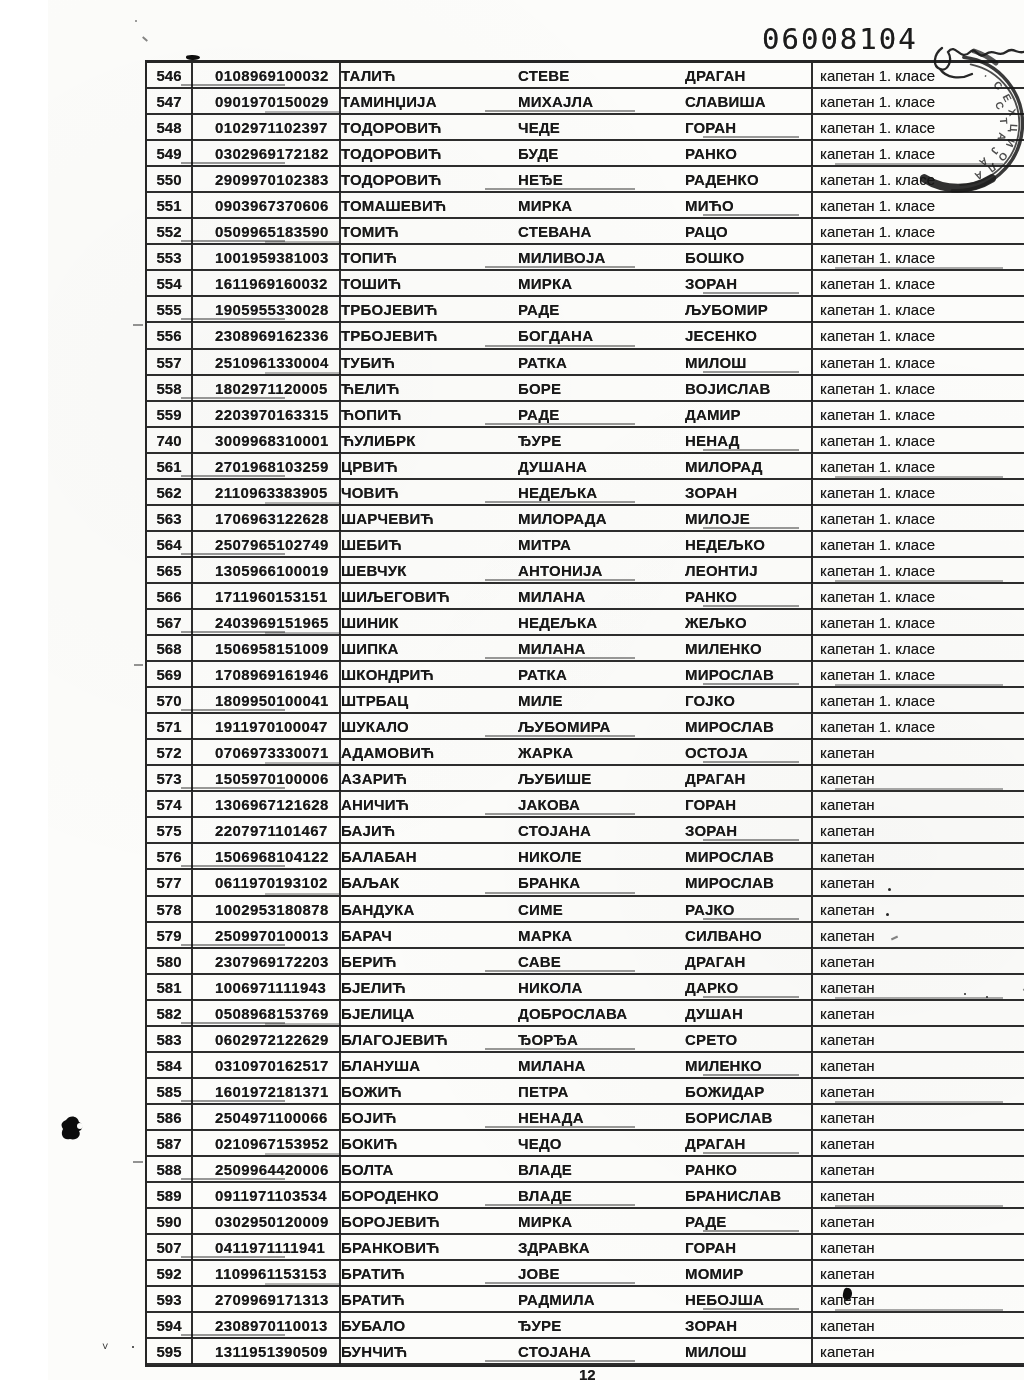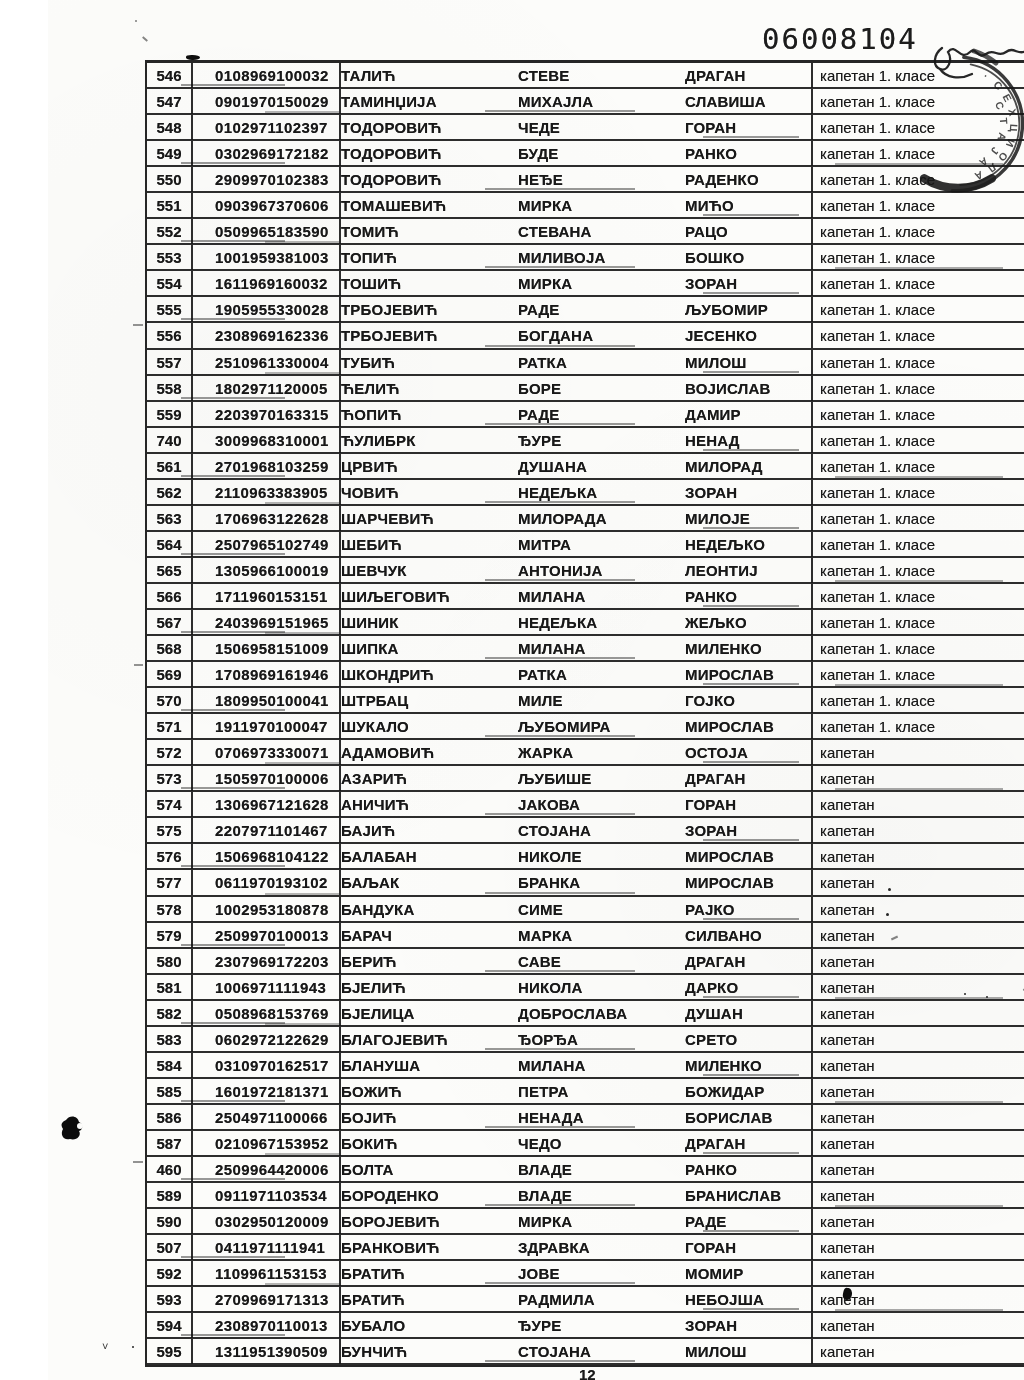--- a/index.html
+++ b/index.html
@@ -447,21 +447,21 @@
         </div>
         <div class="row">
           <div class="cell c0">587</div>
           <div class="cell c1">0210967153952</div>
           <div class="cell c2">БОКИЋ</div>
           <div class="cell c3">ЧЕДО</div>
           <div class="cell c4">ДРАГАН</div>
           <div class="cell c5">капетан</div>
         </div>
         <div class="row">
-          <div class="cell c0">460</div>
+          <div class="cell c0">588</div>
           <div class="cell c1">2509964420006</div>
           <div class="cell c2">БОЛТА</div>
           <div class="cell c3">ВЛАДЕ</div>
           <div class="cell c4">РАНКО</div>
           <div class="cell c5">капетан</div>
         </div>
         <div class="row">
           <div class="cell c0">589</div>
           <div class="cell c1">0911971103534</div>
           <div class="cell c2">БОРОДЕНКО</div>

